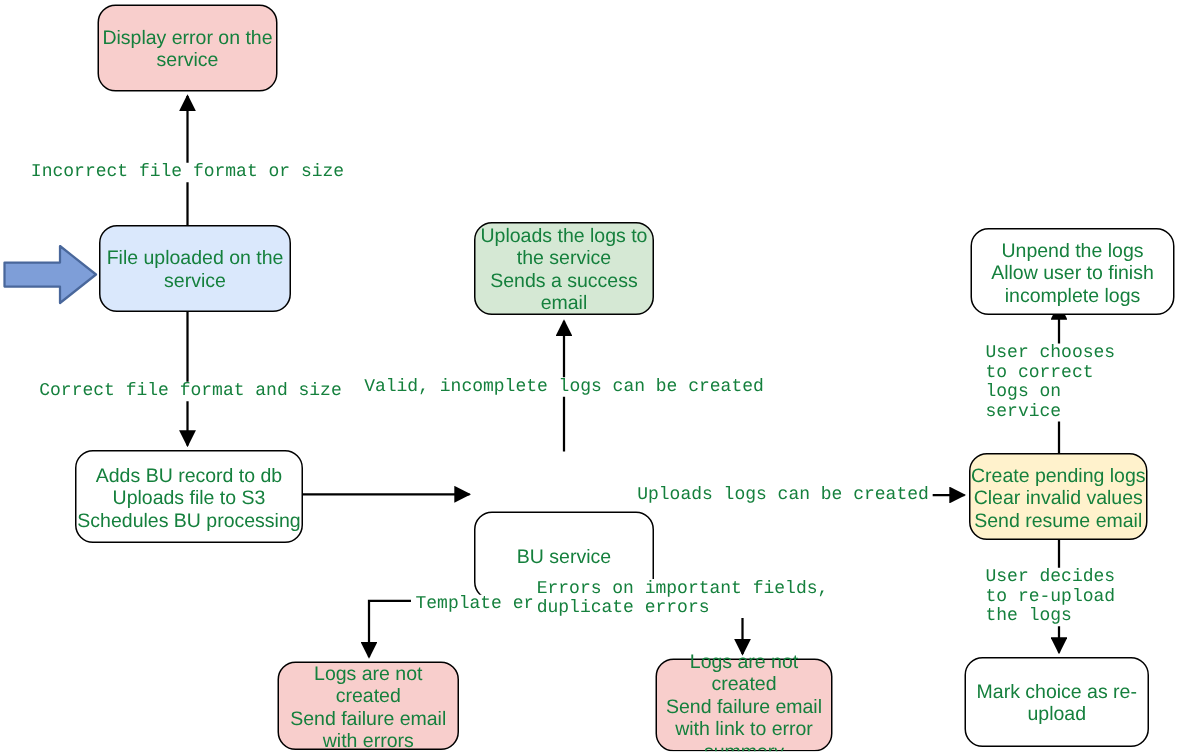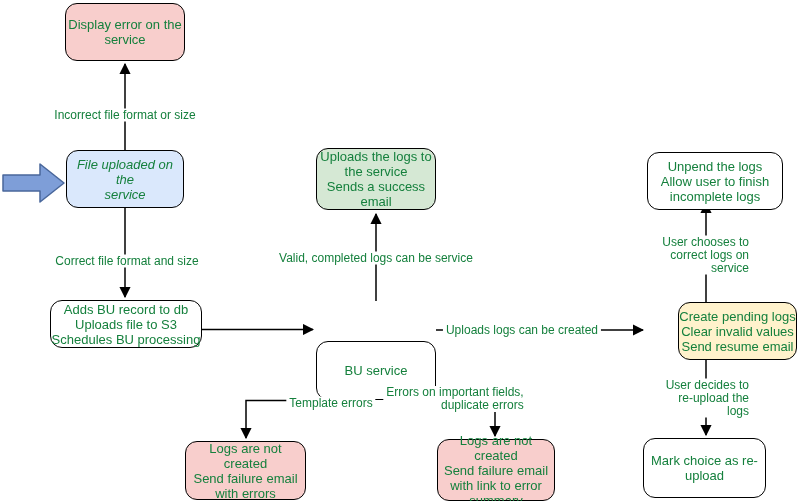--- a/index.html
+++ b/index.html
@@ -9,34 +9,34 @@
   }
   svg.wires { position:absolute; left:0; top:0; width:801px; height:501px; }
   .node {
     position:absolute; box-sizing:border-box;
     border:1.5px solid #000; border-radius:12px;
     display:flex; align-items:center; justify-content:center;
     text-align:center; white-space:pre-line;
     font-size:13px; line-height:15px;
   }
   .n-display  { left:65px;  top:3px;   width:120px; height:58px; }
-  .n-file     { left:66px;  top:150px; width:118px; height:58px;font-style:italic; }
-  .n-adds     { left:50px;  top:300px; width:152px; height:48px; }
+  .n-file     { left:66px;  top:150px; width:128px; height:58px; }
+  .n-adds     { left:50px;  top:300px; width:152px; height:62px; }
   .n-green    { left:316px; top:148px; width:120px; height:62px; }
   .n-bu       { left:316px; top:301px; width:120px; height:59px;margin-top:40px; }
   .n-unpend   { left:647px; top:152px; width:136px; height:58px; }
   .n-yellow   { left:646px; top:302px; width:119px; height:58px; }
   .n-pink1    { left:185px; top:441px; width:121px; height:59px; }
   .n-pink2    { left:437px; top:439px; width:118px; height:62px; }
   .n-mark     { left:643px; top:438px; width:123px; height:60px; }
 
   .elabel {
     position:absolute; transform:translate(-50%,-50%);
     background:#ffffff; padding:0 3px;
-    font-size:12px; line-height:13px; text-align:right; white-space:pre-line;
+    font-size:12px; line-height:13px; text-align:left; white-space:pre-line;font-family:Liberation Mono, monospace;
   }
   .l-incorrect    { left:125px; top:115px; }
   .l-correct      { left:127px; top:261px; }
   .l-valid        { left:376px; top:258px; }
   .l-partial      { left:522px; top:330px; }
   .l-template     { left:331px; top:403px; }
   .l-fielderr     { left:455px; top:399px; }
   .l-usercorrect  { left:703px; top:255px; }
   .l-userreupload { left:703px; top:398px; }
 </style>
@@ -79,39 +79,39 @@
 the service
 Sends a success
 email</div>
 
   <div class="node n-bu" style="background-color: rgb(255, 255, 255);">BU service</div>
 
   <div class="node n-unpend" style="background-color: rgb(255, 255, 255);">Unpend the logs
 Allow user to finish
 incomplete logs</div>
 
-  <div class="node n-yellow" style="background-color: rgb(255, 242, 204); margin-left: 32px;">Create pending logs
+  <div class="node n-yellow" style="background-color: rgb(255, 242, 204);">Create pending logs
 Clear invalid values
 Send resume email</div>
 
   <div class="node n-pink1" style="background-color: rgb(248, 206, 204);">Logs are not created
 Send failure email
 with errors</div>
 
   <div class="node n-pink2" style="background-color: rgb(248, 206, 204);">Logs are not created
 Send failure email
 with link to error
 summary</div>
 
   <div class="node n-mark" style="background-color: rgb(255, 255, 255);">Mark choice as re-
 upload</div>
 
   <div class="elabel l-incorrect">Incorrect file format or size</div>
   <div class="elabel l-correct">Correct file format and size</div>
-  <div class="elabel l-valid">Valid, completed logs can be service</div>
+  <div class="elabel l-valid">Valid, incomplete logs can be created</div>
   <div class="elabel l-partial">Uploads logs can be created</div>
   <div class="elabel l-template">Template errors</div>
   <div class="elabel l-fielderr">Errors on important fields,
 duplicate errors</div>
   <div class="elabel l-usercorrect">User chooses to correct logs on service</div>
   <div class="elabel l-userreupload">User decides to re-upload the logs</div>
 
 </div>
 
 </body></html>

